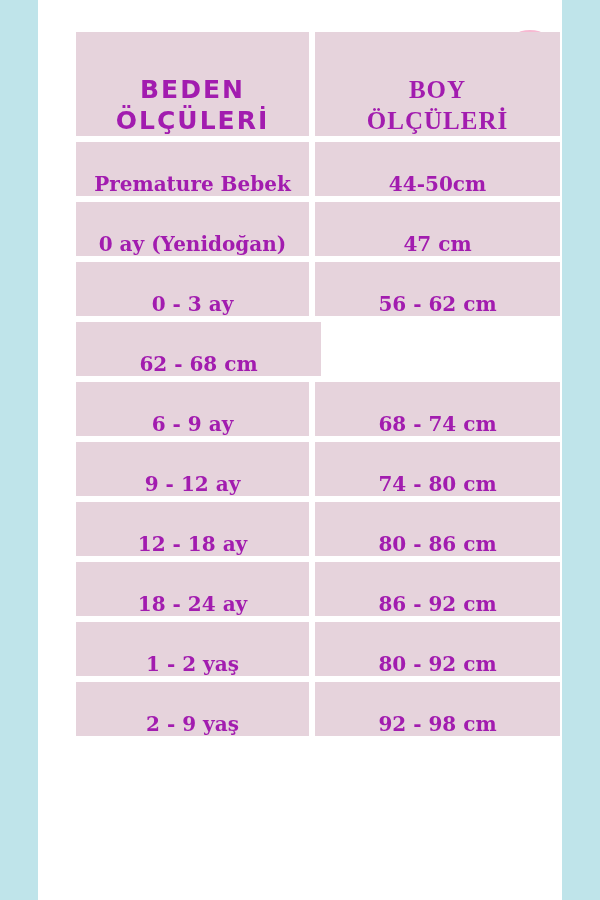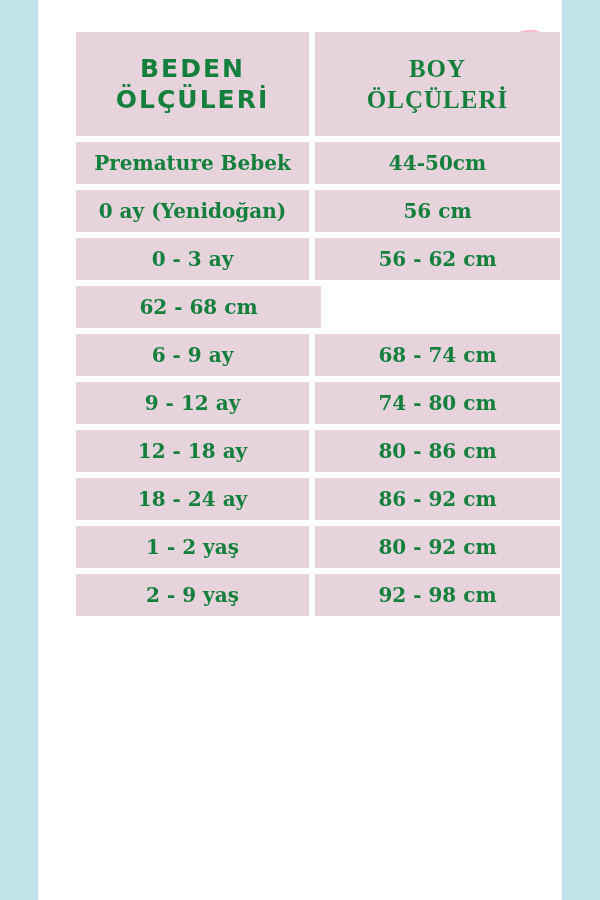--- a/index.html
+++ b/index.html
@@ -34,32 +34,32 @@
     left: 38px;
     top: 32px;
     width: 484px;
     display: flex;
     flex-direction: column;
     gap: 6px;
   }
   .row {
     display: flex;
     gap: 6px;
-    height: 42px;
+    height: 54px;
   }
   .row.header-row {
     height: 104px;
   }
   .cell {
     background: #e6d3dc;
     display: flex;
-    align-items: center;
+    align-items: flex-end;
     justify-content: center;
     text-align: center;
-    color: #15803d;
+    color: #a21caf;
     box-sizing: border-box;
   }
   .cell.c1 { width: 233px; }
   .cell.c2 { width: 245px; }
 
   .header-row .cell {
     background: #e6d3dc;
     font-weight: 800;
     letter-spacing: 2px;
     line-height: 1.25;
@@ -189,21 +189,21 @@
         </div>
       </div>
 
       <div class="row">
         <div class="cell c1 data-cell small">Premature Bebek</div>
         <div class="cell c2 data-cell">44-50cm</div>
       </div>
 
       <div class="row">
         <div class="cell c1 data-cell small">0 ay (Yenidoğan)</div>
-        <div class="cell c2 data-cell">56 cm</div>
+        <div class="cell c2 data-cell">47 cm</div>
       </div>
 
       <div class="row">
         <div class="cell c1 data-cell">0 - 3 ay</div>
         <div class="cell c2 data-cell">56 - 62 cm</div>
       </div>
 
       <div class="row">
         <div class="cell c2 data-cell">62 - 68 cm</div>
       </div>

